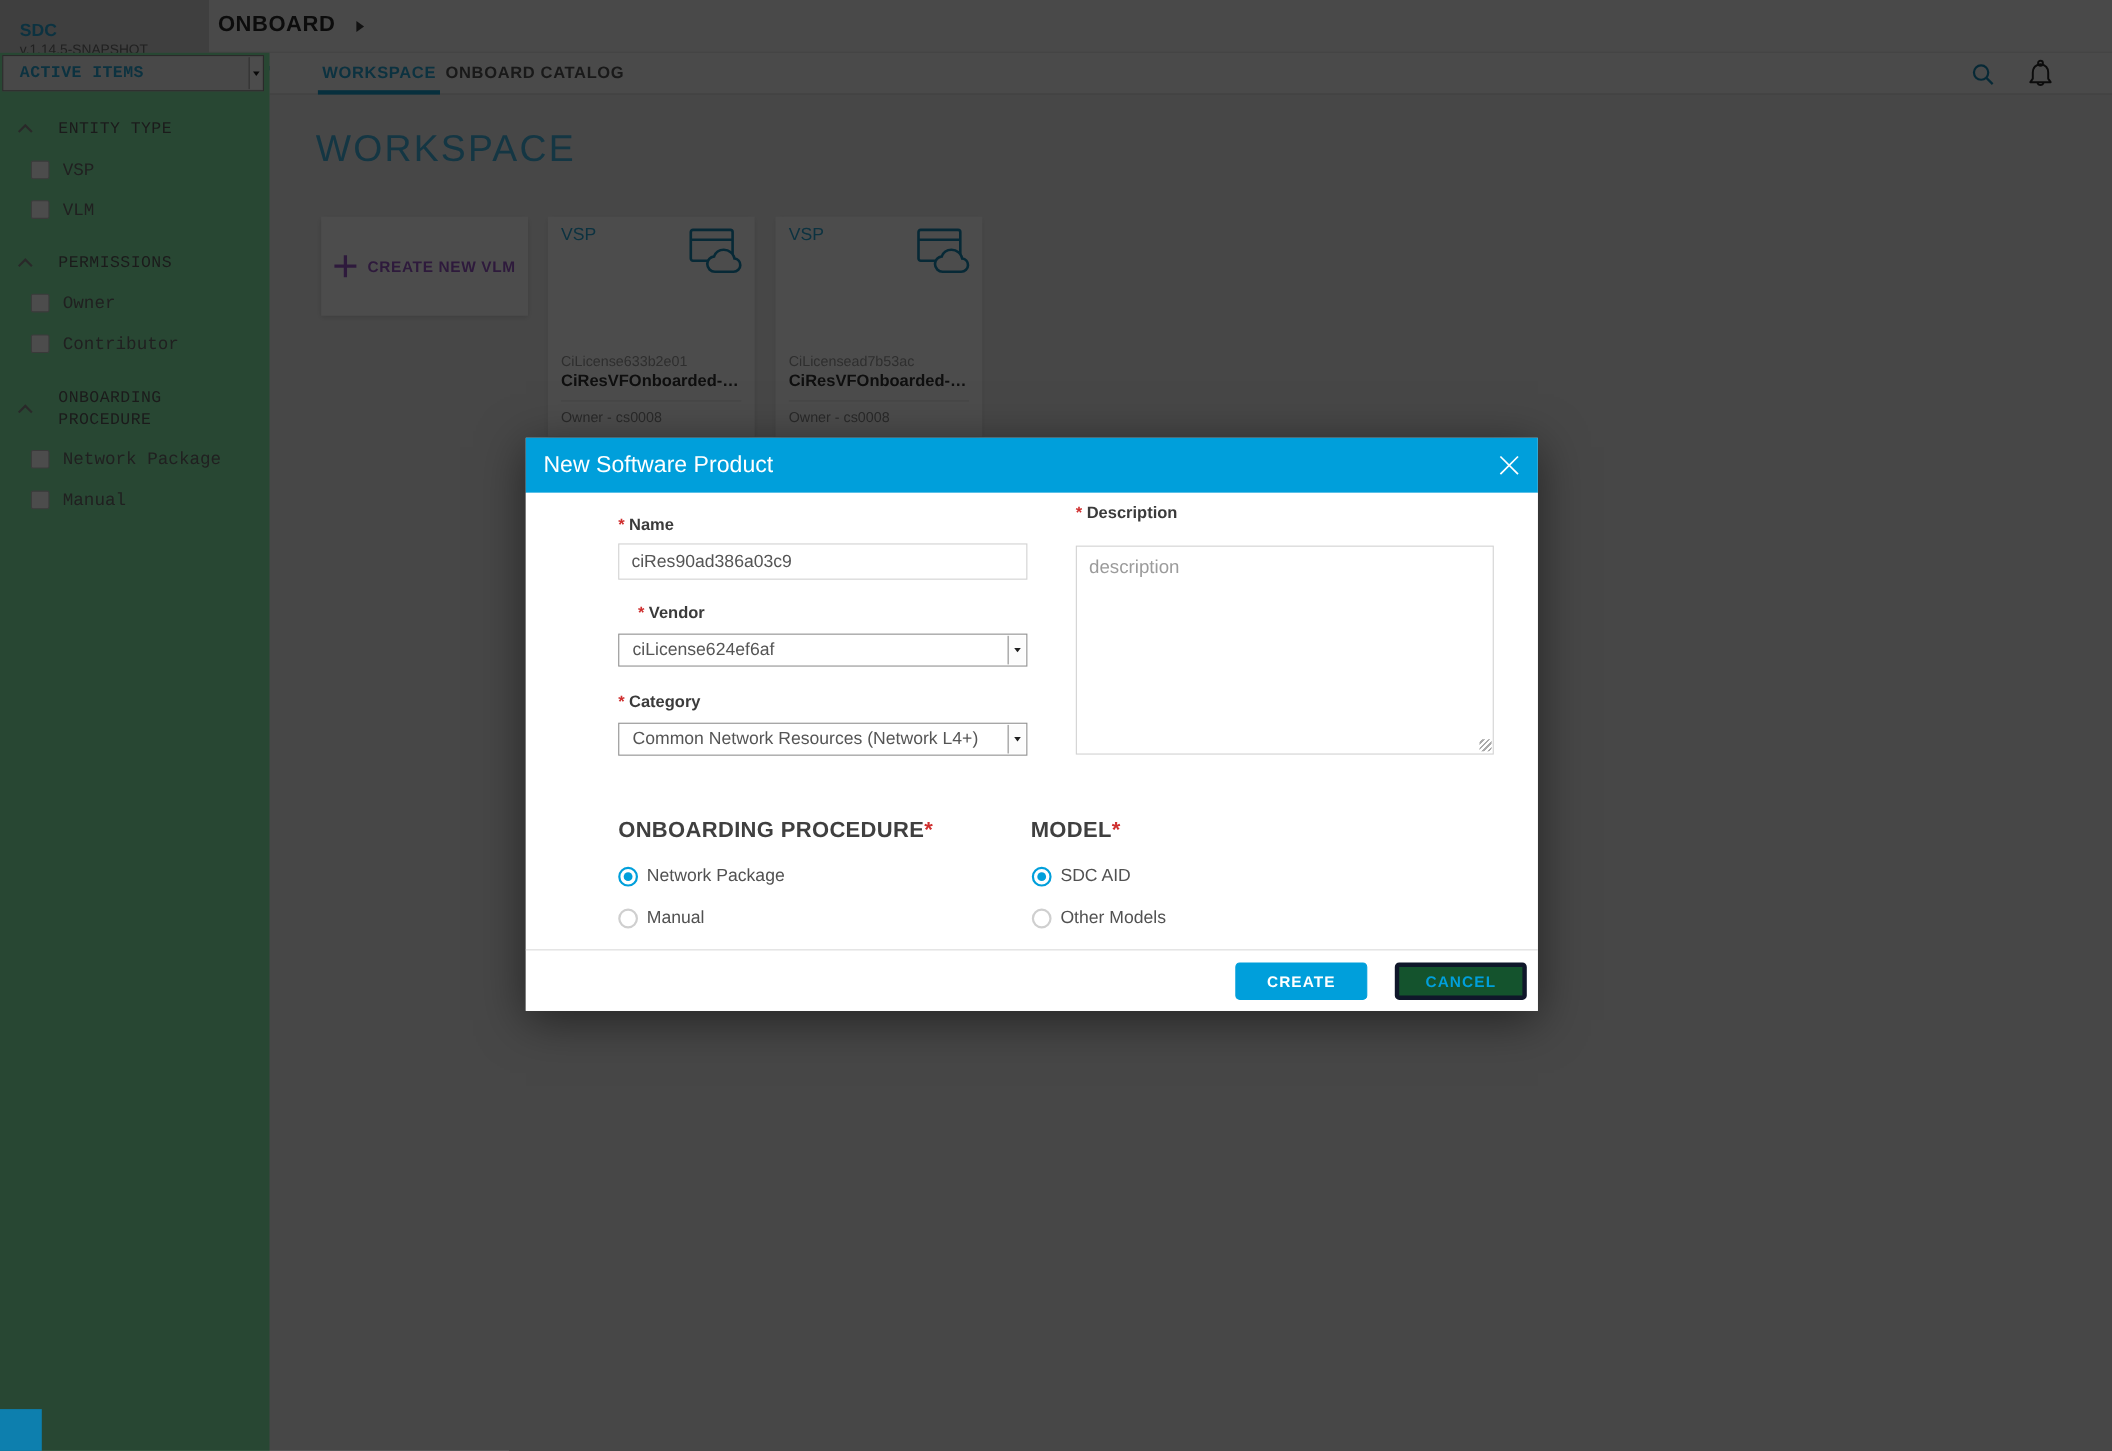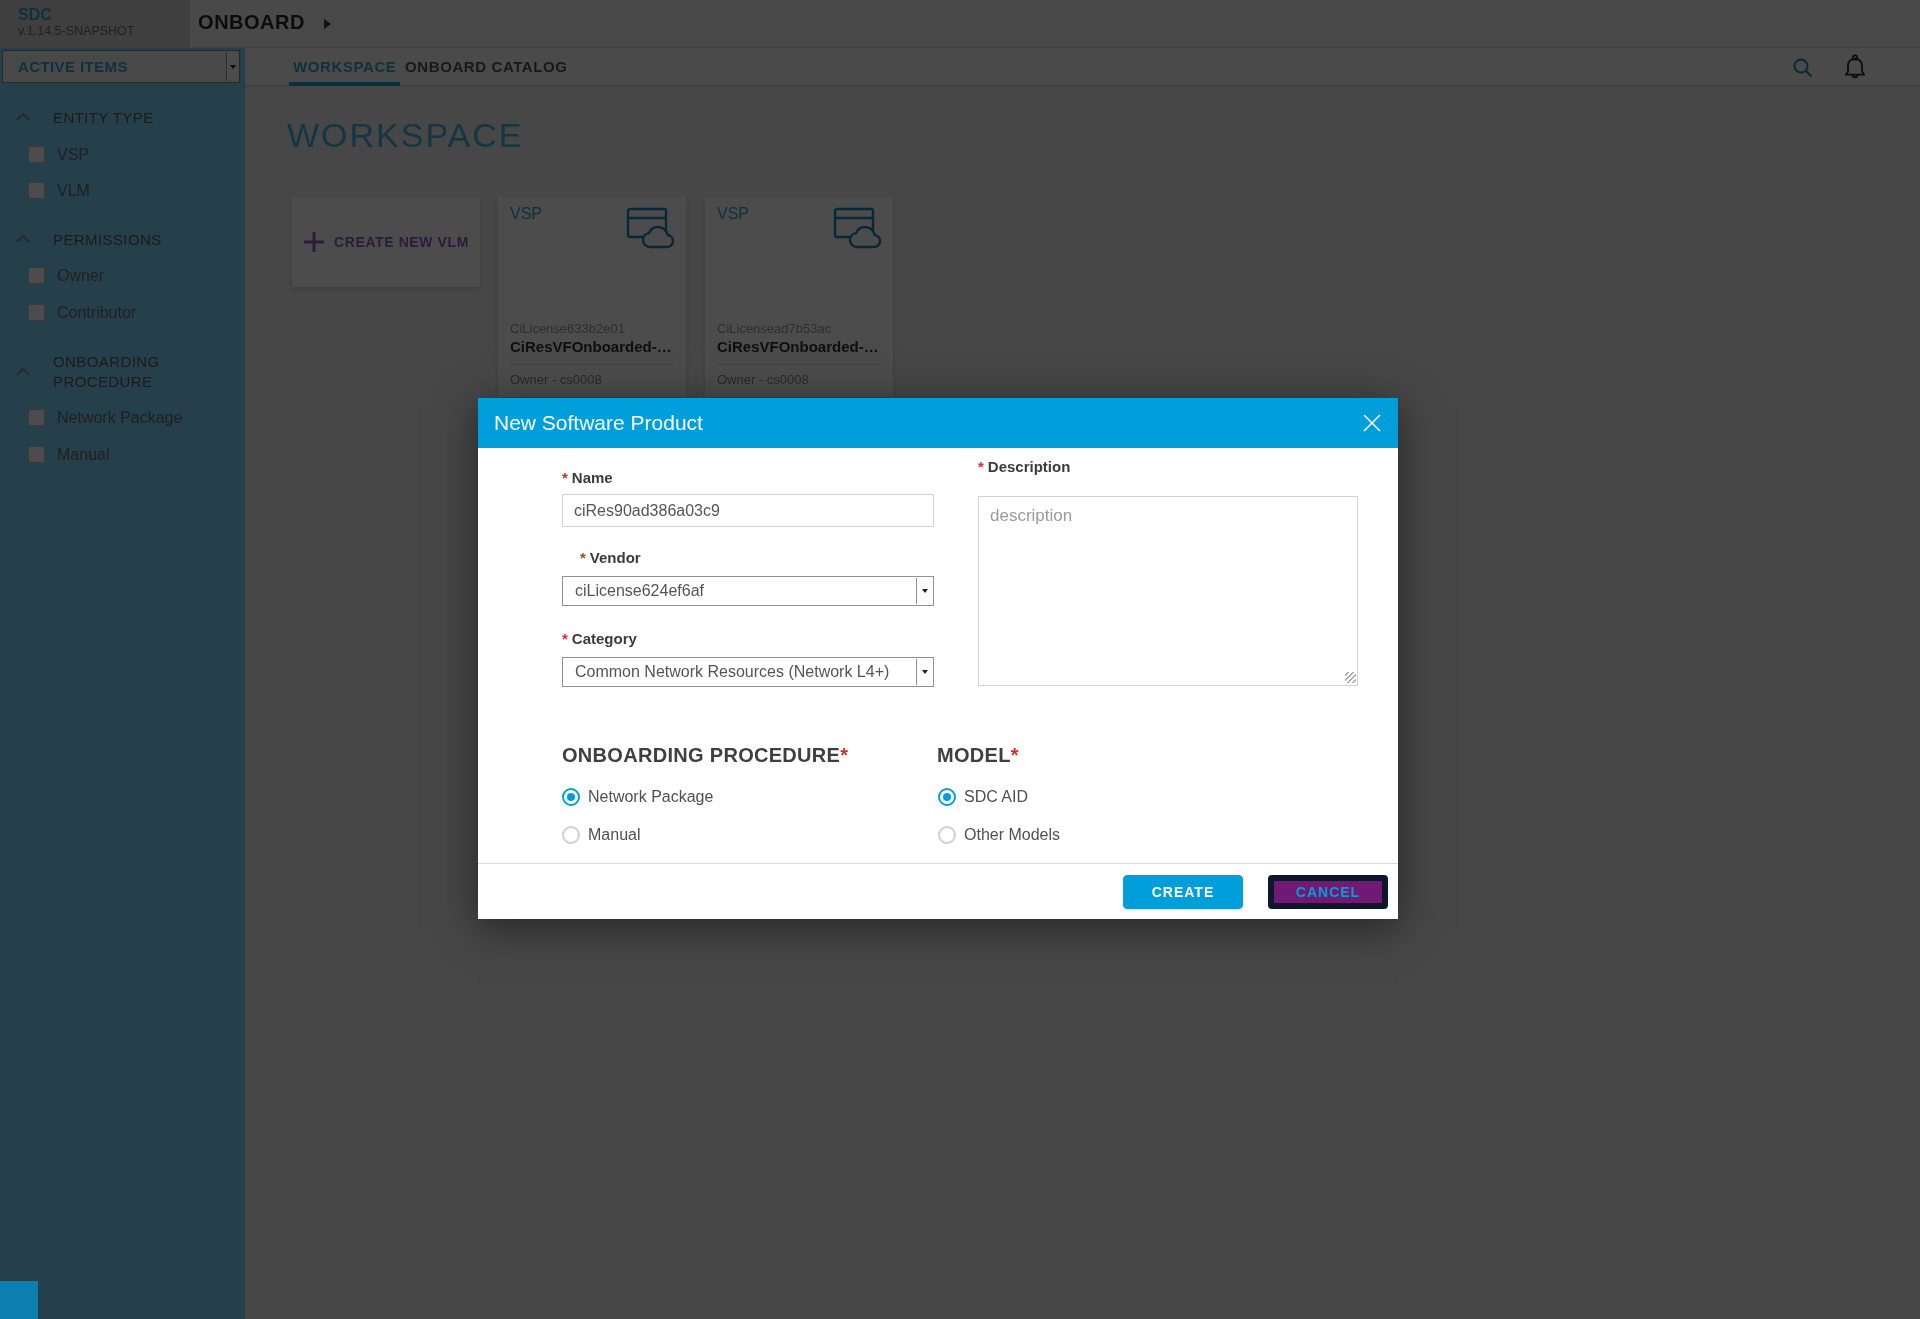--- a/index.html
+++ b/index.html
@@ -3,39 +3,39 @@
 <meta charset="utf-8">
 <style>
   * { box-sizing: border-box; margin: 0; padding: 0; }
   html,body { background:#2e2e2e; }
   body { font-family:"Liberation Sans", sans-serif; }
   .app { position:relative; width:1920px; height:1319px; overflow:hidden; background:#efefef; }
 
   
   .top-header { position:absolute; left:0; top:0; width:1920px; height:48px; background:#f5f5f5; border-bottom:1px solid #d9d9d9; z-index:2; }
   .logo-block { position:absolute; left:0; top:0; width:190px; height:48px; background:#d2d2d2; padding:6px 0 0 18px; }
-  .logo-title { font-size:16px; font-weight:bold; color:#2ba8d6; line-height:18px; }
+  .logo-title { font-size:16px; font-weight:bold; color:#2ba8d6; line-height:18px;margin-top:14px; }
   .logo-version { font-size:12.5px; color:#6e6e6e; line-height:15px; }
   .nav-tab { position:absolute; left:190px; top:0; width:123px; height:64px; text-align:center; }
   .nav-tab-label { display:inline-block; font-size:20px; font-weight:bold; color:#2b2b2b; line-height:44px; letter-spacing:.5px; }
   .nav-tab-underline { position:absolute; left:0; bottom:0; width:100%; height:4px; background:#1a9ecb; }
   .nav-caret { position:absolute; left:324px; top:19px; width:0; height:0; border-left:7px solid #3c3c3c; border-top:5px solid transparent; border-bottom:5px solid transparent; }
 
   
   .tab-strip { position:absolute; left:245px; top:48px; right:0; height:38px; background:#f7f7f7; border-bottom:1px solid #d4d4d4; z-index:2; }
   .strip-tab { position:absolute; top:0; height:38px; line-height:37px; font-size:15px; font-weight:bold; letter-spacing:.6px; }
   .strip-tab.active { left:48px; color:#2ba8d6; }
   .strip-tab.active .tab-underline { position:absolute; left:-4px; right:-4px; bottom:0; height:4px; background:#1a9ecb; }
   .strip-tab.inactive { left:160px; color:#555; }
   .strip-icon { position:absolute; top:7px; }
   .search-icon { right:104px; }
   .bell-icon { right:51px; top:5px; }
 
   
-  .sidebar { position:absolute; left:0; top:48px; width:245px; bottom:0; background:#7dd3fc; z-index:2; }
+  .sidebar { position:absolute; left:0; top:48px; width:245px; bottom:0; background:#86efac; z-index:2;font-family:Liberation Mono, monospace; }
   .active-items { position:absolute; left:2px; top:2px; width:238px; height:33px; background:#f2f2f2; border:1px solid #8c8c8c; }
   .active-items-label { position:absolute; left:15px; top:0; line-height:31px; font-size:15px; font-weight:bold; color:#2ba8d6; letter-spacing:.4px; }
   .select-btn { position:absolute; right:1px; top:1px; bottom:1px; width:12px; background:#fdfdfd; border-left:1px solid #9a9a9a; display:flex; align-items:center; justify-content:center; }
   .select-btn .tri { width:0; height:0; border-left:3.5px solid transparent; border-right:3.5px solid transparent; border-top:4.5px solid #1f1f1f; }
   .filter-header { position:absolute; left:53px; font-size:15px; color:#5c5c5c; line-height:20px; letter-spacing:.4px; }
   .filter-header.wrap { width:150px; }
   .chevron { position:absolute; left:15px; }
   .filter-row { position:absolute; left:0; height:20px; }
   .checkbox { position:absolute; left:28px; top:1px; width:17px; height:17px; border:1px solid #c4c4c4; border-radius:2px; background:#fdfdfd; }
   .filter-label { position:absolute; left:57px; top:0; font-size:16px; color:#6b6b6b; line-height:20px; white-space:nowrap; }
@@ -80,21 +80,21 @@
   .section-title { position:absolute; top:296px; font-size:20px; font-weight:bold; color:#3f3f3f; letter-spacing:.3px; }
   .section-title .req { margin:0; }
   .radio-row { position:absolute; height:20px; display:flex; align-items:center; cursor:pointer; }
   .radio { width:18px; height:18px; border-radius:50%; border:2px solid #cfcfcf; background:#fff; margin-right:8px; flex:none; position:relative; }
   .radio.selected { border-color:#009fdb; }
   .radio.selected::after { content:""; position:absolute; left:3px; top:3px; width:8px; height:8px; border-radius:50%; background:#009fdb; }
   .radio-label { font-size:16px; color:#515151; white-space:nowrap; }
   .modal-footer { position:absolute; left:0; bottom:0; right:0; height:56px; border-top:1px solid #dadada; background:#fff; }
   .btn { position:absolute; top:11px; width:120px; height:34px; font-size:14px; font-weight:bold; letter-spacing:1px; border-radius:4px; font-family:"Liberation Sans", sans-serif; cursor:pointer; }
   .btn-create { left:645px; background:#009fdb; color:#fff; border:1px solid #009fdb; }
-  .btn-cancel { left:790px; background:#701a75; color:#009fdb; border:6px solid #0f172a; }
+  .btn-cancel { left:790px; background:#14532d; color:#009fdb; border:4px solid #0f172a; }
 </style>
 </head>
 <body>
 
 <div class="app">
 
   <div class="top-header">
     <div class="logo-block">
       <div class="logo-title">SDC</div>
       <div class="logo-version">v.1.14.5-SNAPSHOT</div>

